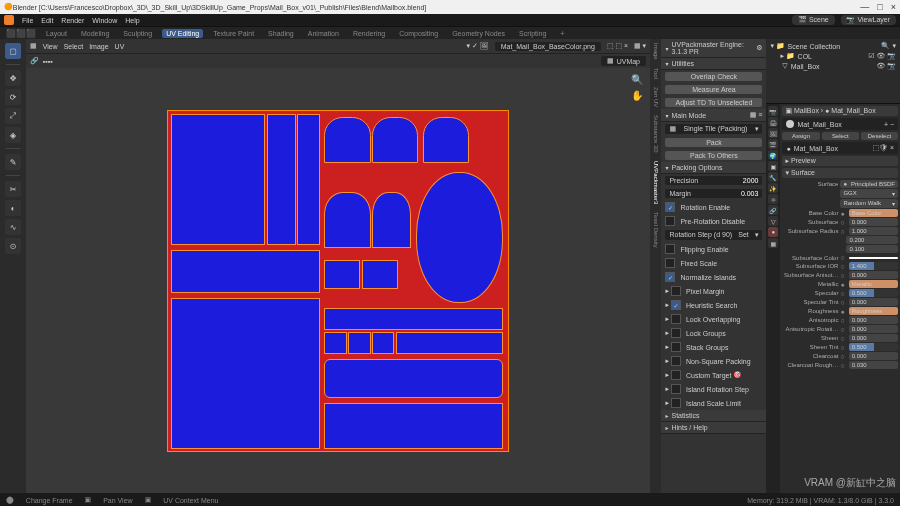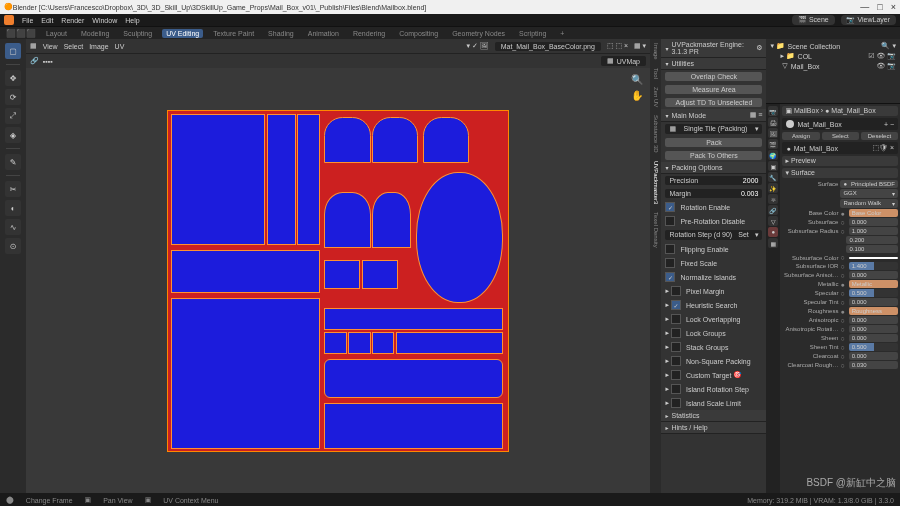--- a/index.html
+++ b/index.html
@@ -491,13 +491,13 @@
 <div class="statusbar">
   <span>⬤</span>
     <span>Change Frame</span>
   <span>▣</span>
     <span>Pan View</span>
   <span>▣</span>
     <span>UV Context Menu</span>
   <div class="right"><span>Memory: 319.2 MiB | VRAM: 1.3/8.0 GiB |</span> <span>3.3.0</span></div>
 </div>
 
-<div class="watermark">BSDF @新缸中之脑</div>
+<div class="watermark">VRAM @新缸中之脑</div>
 
 </body></html>

